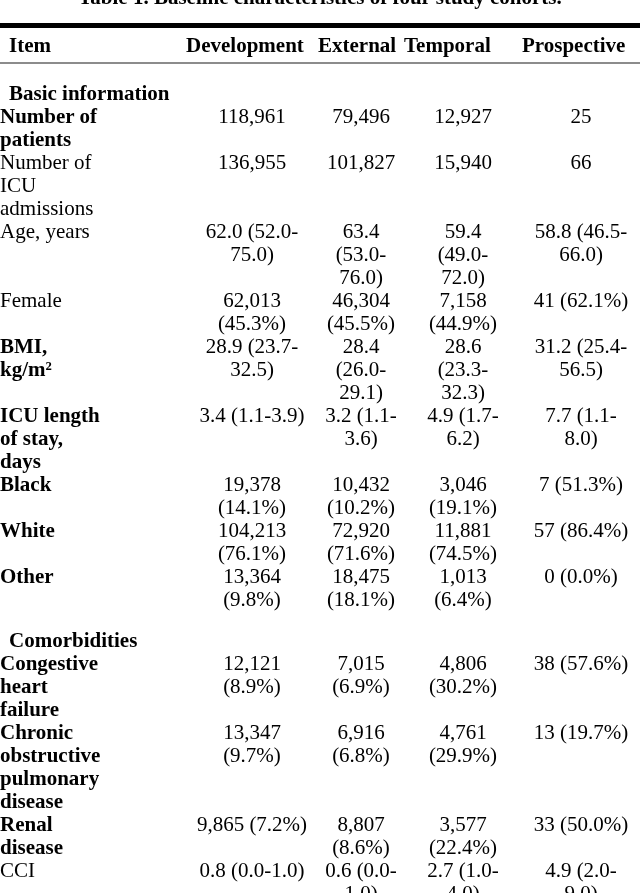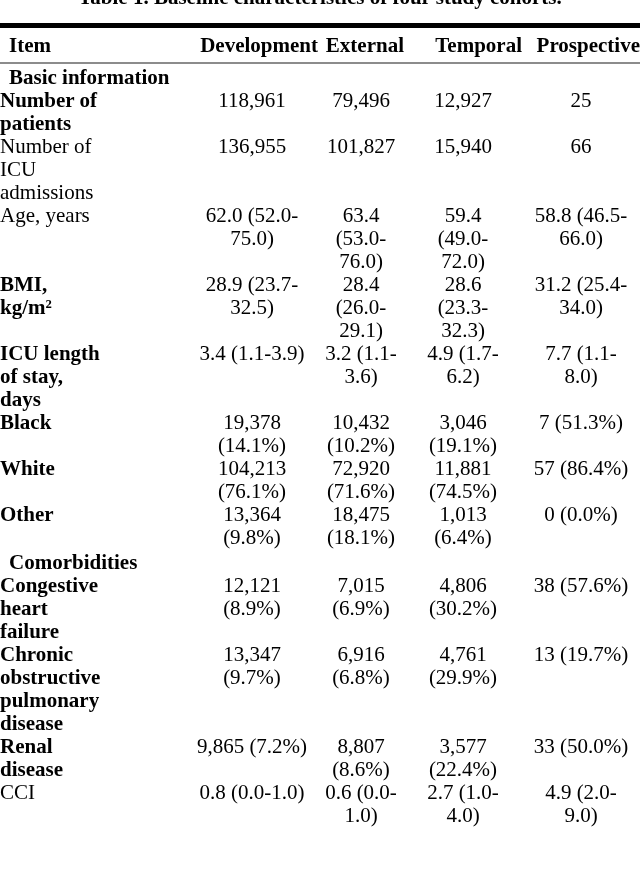--- a/index.html
+++ b/index.html
@@ -13,30 +13,30 @@
   .title {
     font-size: 21px; font-weight: bold; text-align: center;
     line-height: 25px; margin-top: -15px; white-space: nowrap;
   }
   table.main {
     width: 640px; margin-top: 12px;
     border-collapse: collapse; table-layout: fixed;
     border-top: 5px solid #000000;
   }
   thead th {
-    font-size: 21px; font-weight: bold; text-align: right;
+    font-size: 21px; font-weight: bold; text-align: left;
     vertical-align: bottom; padding: 5px 0 4px 0;
     border-bottom: 2px solid #8c8c8c;
   }
   thead th.first { text-align: left; padding-left: 9px; margin-left: 28px; }
   tbody td {
     font-size: 21px; line-height: 23px; vertical-align: top;
     padding: 0; white-space: pre-line;
   }
-  td.section { font-weight: bold; padding-left: 9px; padding-top: 2px; }
+  td.section { font-weight: bold; padding-left: 9px; padding-top: 18px; }
   td.label { }
   td.label.bold { font-weight: bold; }
   td.val { text-align: center; }
 </style>
 </head>
 <body>
 
 <div class="page">
 
   <div class="title-clip">
@@ -88,32 +88,42 @@
           <td class="val">63.4
 (53.0-
 76.0)</td>
           <td class="val">59.4
 (49.0-
 72.0)</td>
           <td class="val">58.8 (46.5-
 66.0)</td>
         </tr>
         <tr>
+          <td class="label">Female</td>
+          <td class="val">62,013
+(45.3%)</td>
+          <td class="val">46,304
+(45.5%)</td>
+          <td class="val">7,158
+(44.9%)</td>
+          <td class="val">41 (62.1%)</td>
+        </tr>
+        <tr>
           <td class="label bold">BMI,
 kg/m²</td>
           <td class="val">28.9 (23.7-
 32.5)</td>
           <td class="val">28.4
 (26.0-
 29.1)</td>
           <td class="val">28.6
 (23.3-
 32.3)</td>
           <td class="val">31.2 (25.4-
-34.0)</td>
+56.5)</td>
         </tr>
         <tr>
           <td class="label bold">ICU length
 of stay,
 days</td>
           <td class="val">3.4 (1.1-3.9)</td>
           <td class="val">3.2 (1.1-
 3.6)</td>
           <td class="val">4.9 (1.7-
 6.2)</td>

